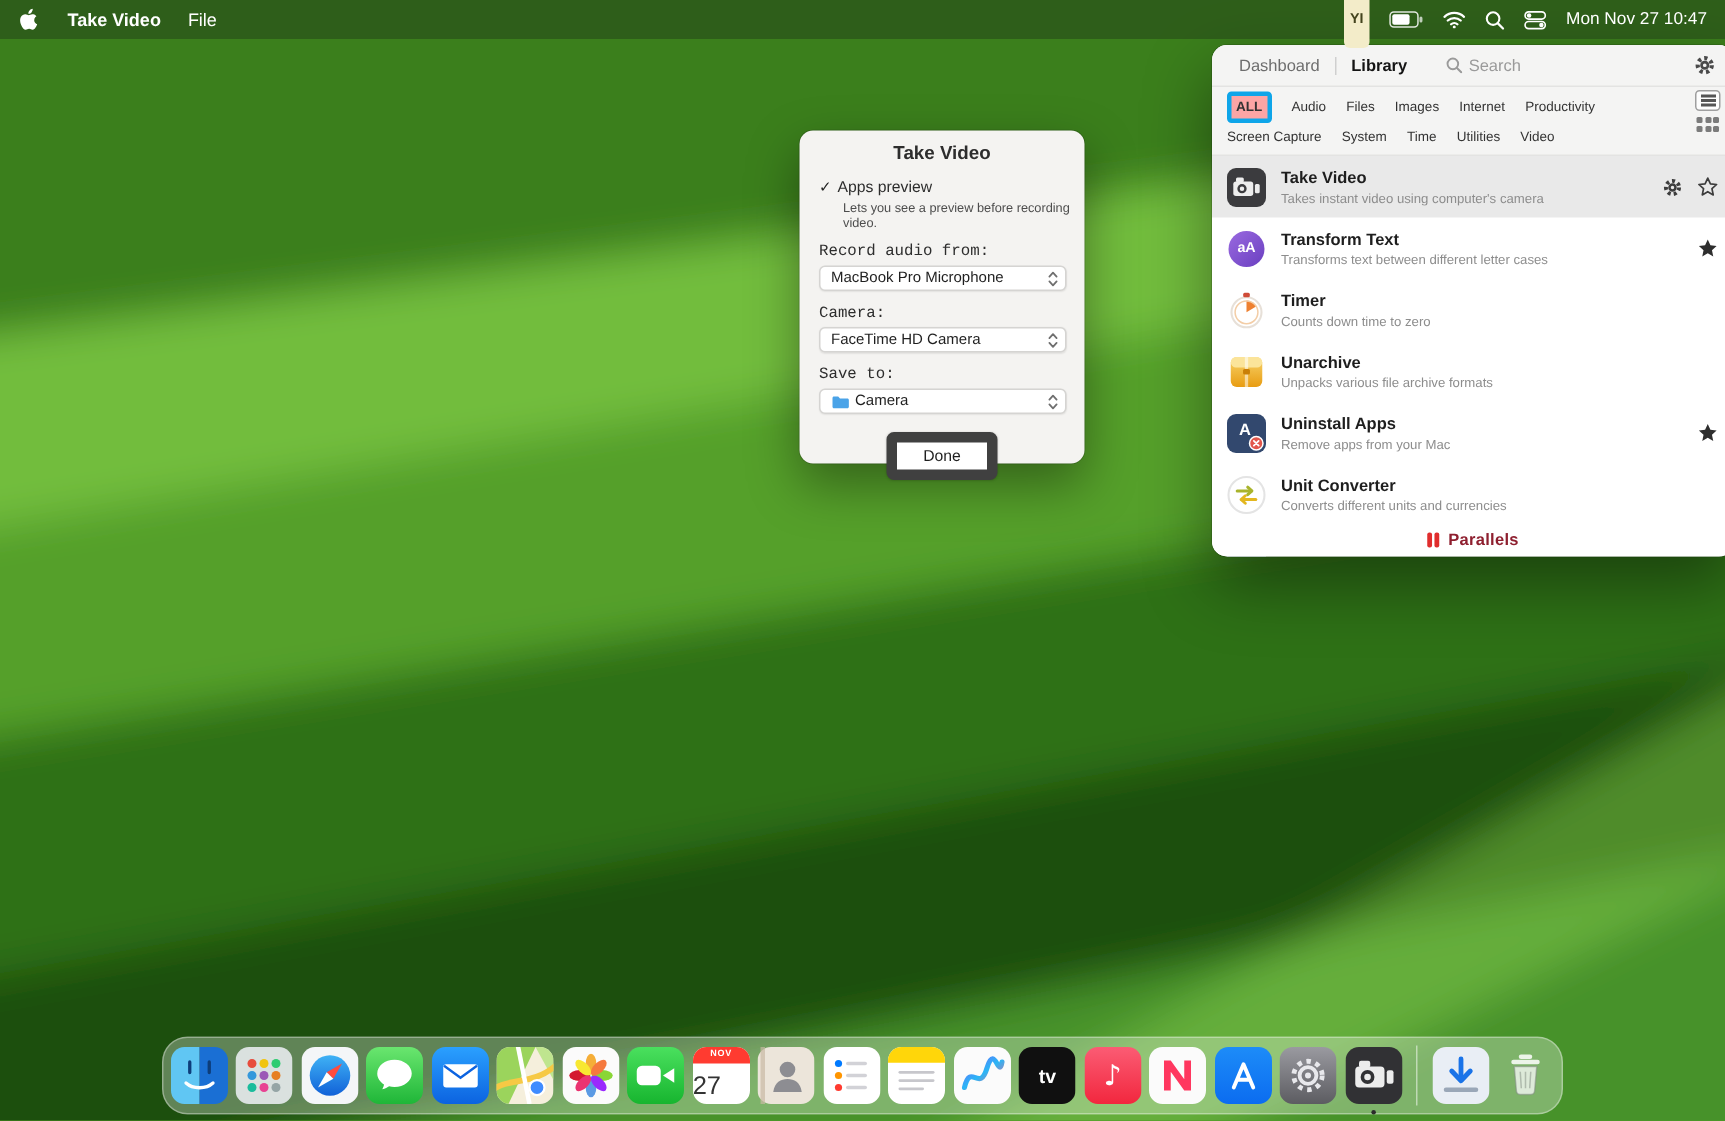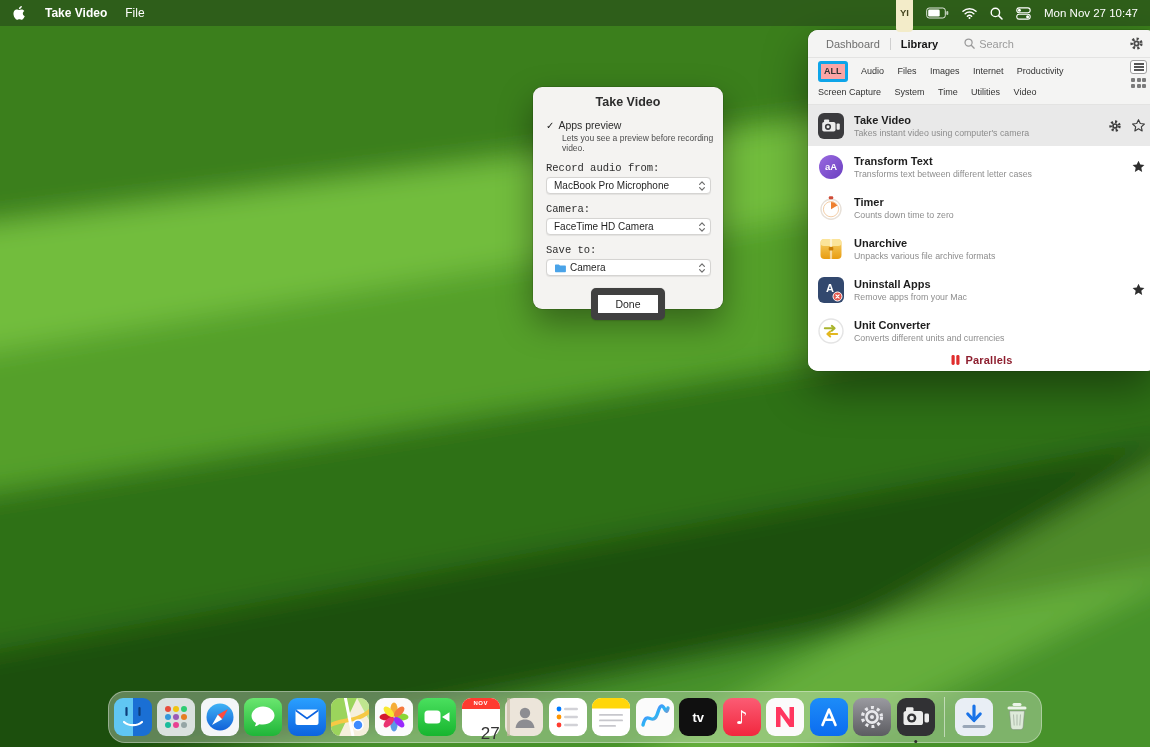--- a/index.html
+++ b/index.html
@@ -90,21 +90,21 @@
     background:rgba(255,255,255,.30); border:1px solid rgba(255,255,255,.35);
     border-radius:17px; display:flex; align-items:center; justify-content:center;
     padding:0 4px; gap:5.5px; }
   .dk { width:38px; height:38px; position:relative; flex:none; cursor:default; }
   .dk svg { display:block; width:38px; height:38px; }
   .dk-sep { width:1px; height:40px; background:rgba(255,255,255,.5); margin:0 4px; flex:none; }
   .run-dot { position:absolute; bottom:-7px; left:50%; transform:translateX(-50%);
     width:3.5px; height:3.5px; border-radius:50%; background:#2b2b2b; }
   .cal-month { position:absolute; top:2px; left:0; right:0; text-align:center;
     font-size:6px; font-weight:700; color:#fff; letter-spacing:.5px; }
-  .cal-day { position:absolute; top:26px; left:0; right:0; text-align:right;
+  .cal-day { position:absolute; top:16px; left:0; right:0; text-align:left;
     font-size:17px; font-weight:400; color:#333; }
   .dk-txt { position:absolute; inset:0; display:flex; align-items:center; justify-content:center; }
   .tv-label { color:#fff; font-size:13px; font-weight:700; }
   .music-note { color:#fff; font-size:19px; font-family:"DejaVu Sans",sans-serif; }
 </style>
 </head>
 <body>
 
 <svg class="wallpaper" viewBox="0 0 1150 747" preserveAspectRatio="none">
   <defs>

